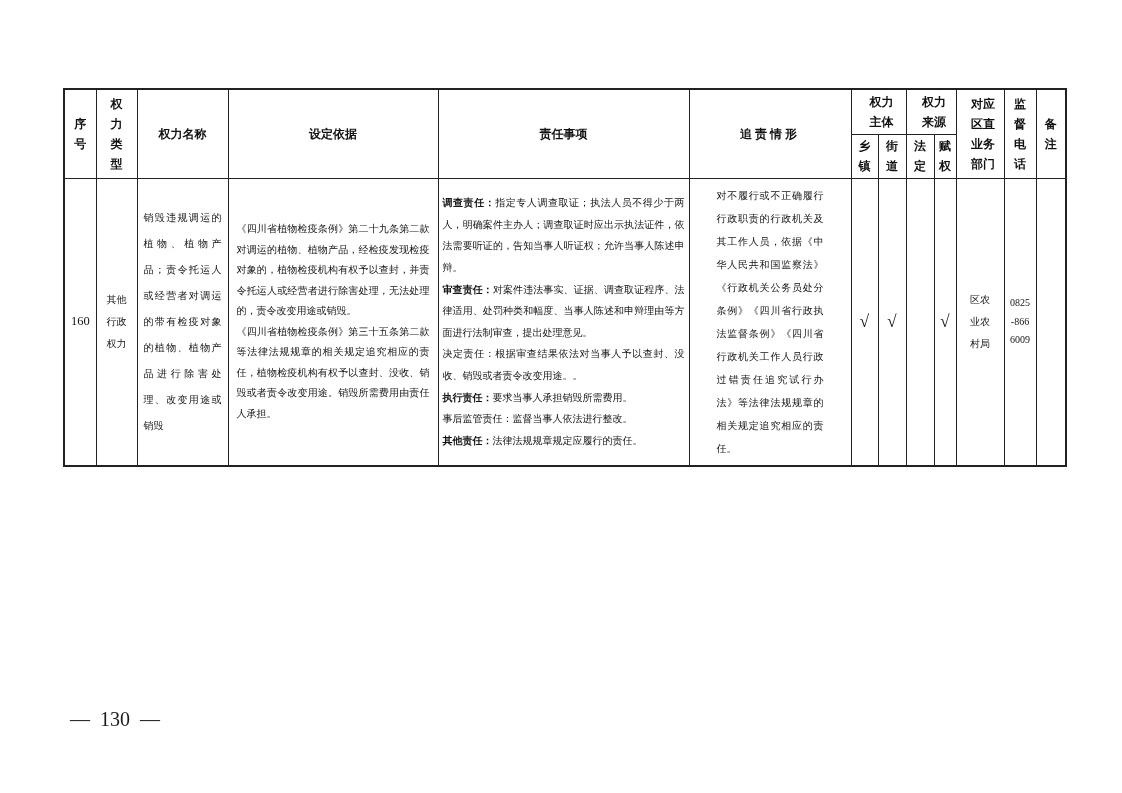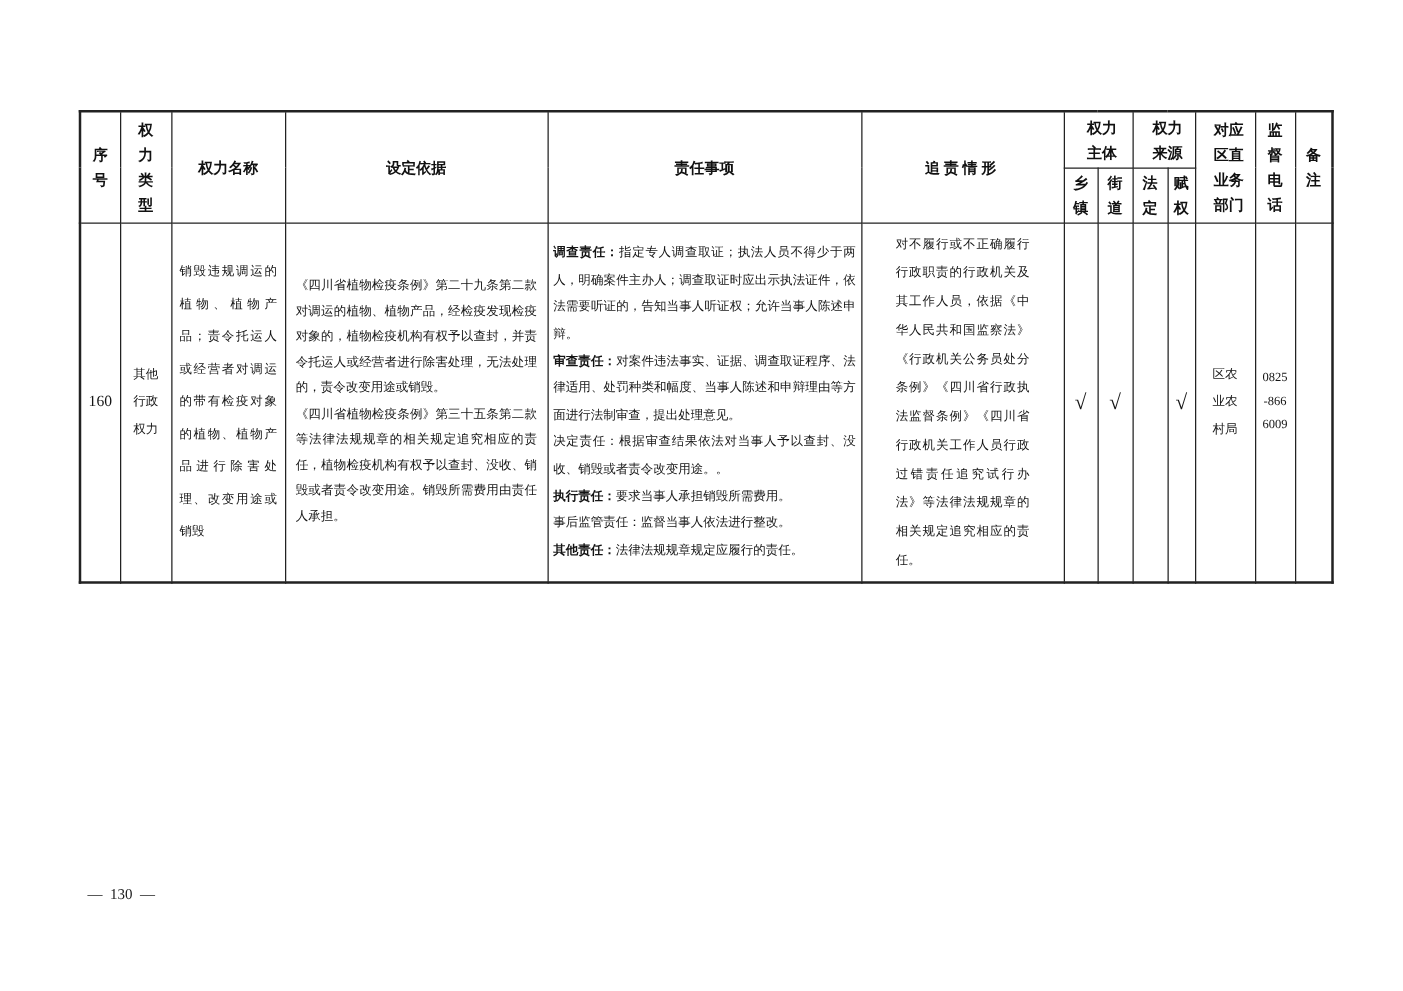--- a/index.html
+++ b/index.html
@@ -28,21 +28,21 @@
   .c-basis{padding:0 8px;}
   .c-basis p{margin:0;text-align:justify;line-height:20.5px;}
   .c-resp{padding:0 4px;}
   .c-resp p{margin:0;text-align:justify;line-height:21.6px;}
   .c-resp b{font-weight:bold;}
   .c-pursue{padding:0 27px;}
   .c-pursue .txt{text-align:justify;line-height:23px;}
   .check{font-size:17px;line-height:17px;}
   .phone{width:20px;margin:0 auto;word-break:break-all;line-height:18.5px;text-align:center;}
 
-  .footer{position:absolute;left:70px;top:708px;font-size:12px;
+  .footer{position:absolute;left:70px;top:708px;font-size:20px;
     white-space:pre;color:#1b1b1b;}
 </style>
 </head>
 <body>
 
 <div class="sheet">
 
   <table class="power">
     <colgroup>
       <col style="width:32px">

